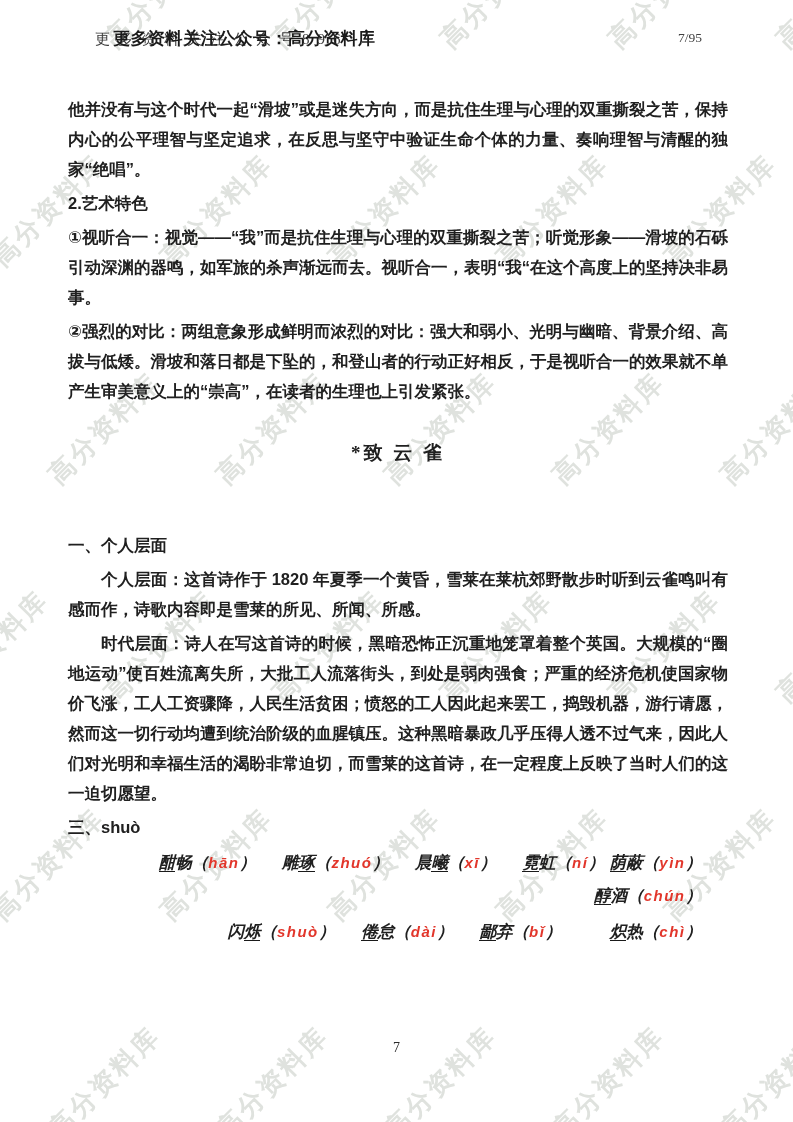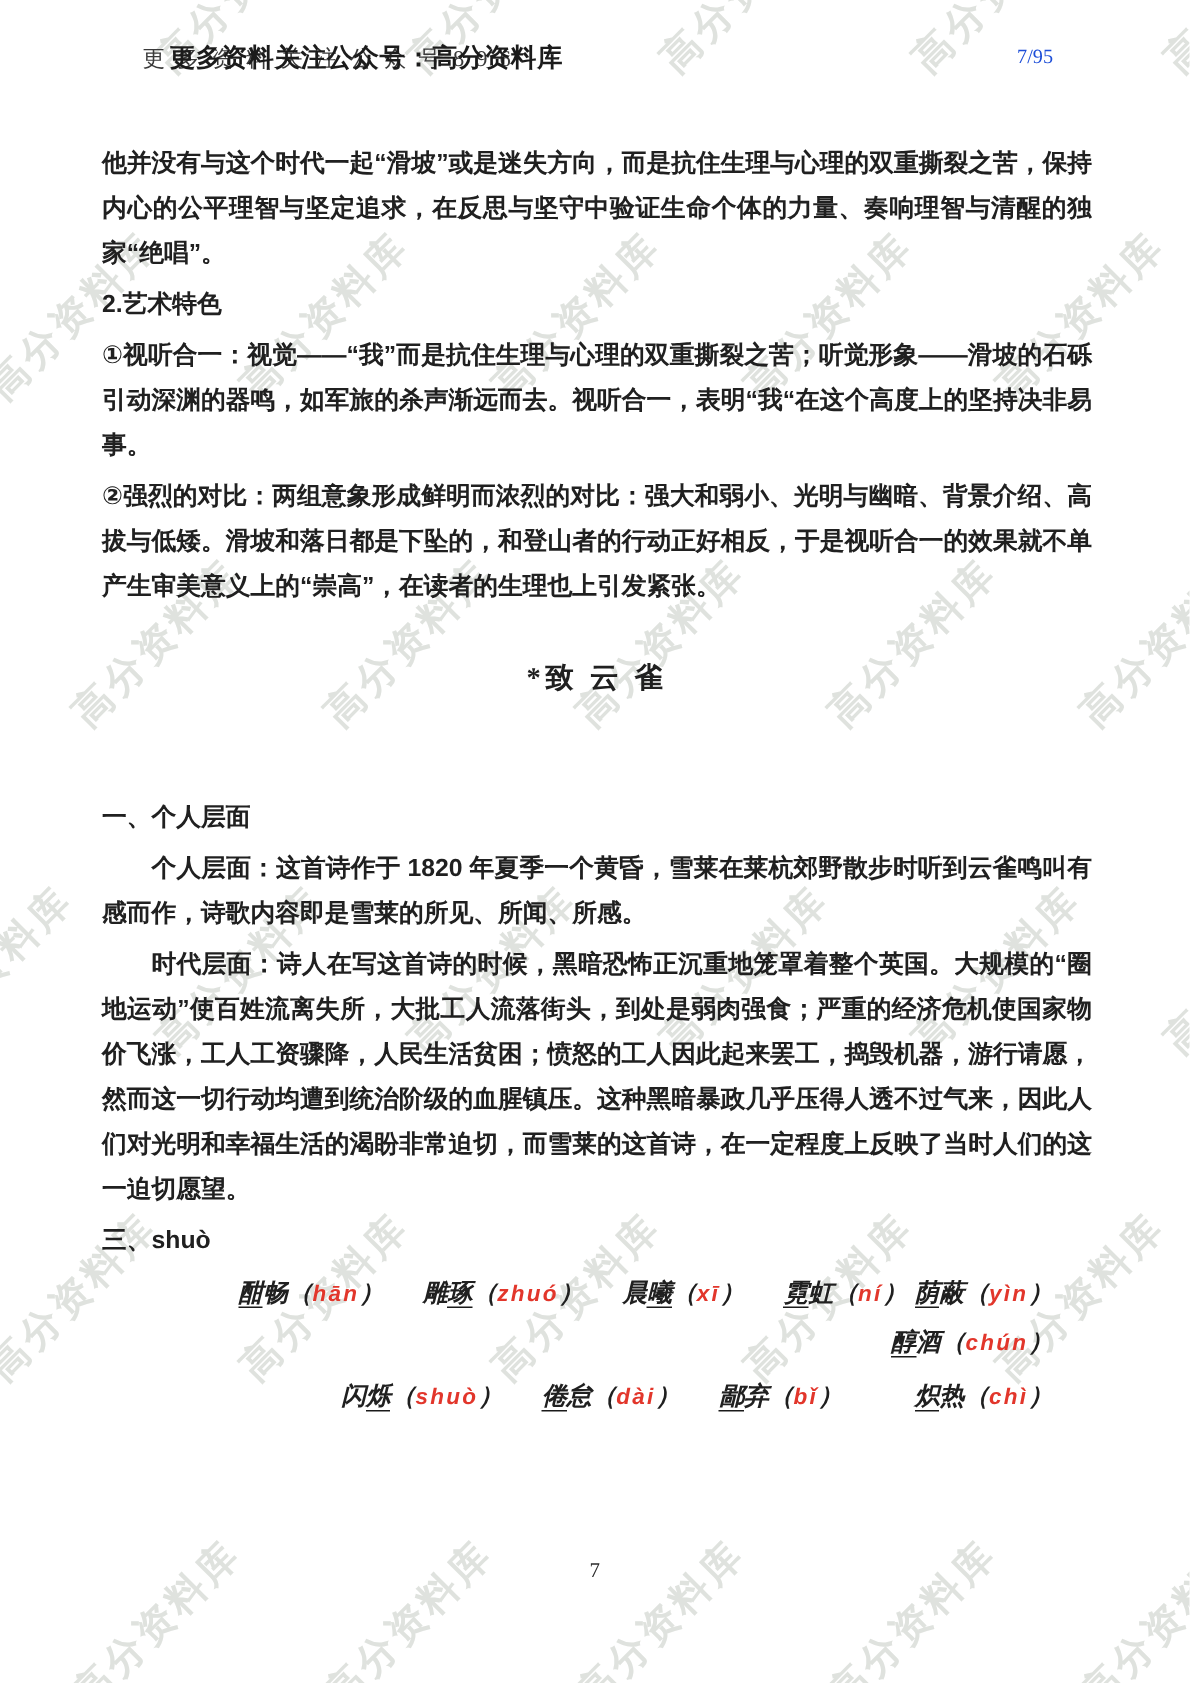--- a/index.html
+++ b/index.html
@@ -24,21 +24,21 @@
     font-family:"Liberation Serif","DejaVu Serif",serif;
     font-size:15px;letter-spacing:8px;color:#3a3a3a;white-space:nowrap;
   }
   .header-main{
     position:absolute;left:113px;top:27px;
     font-size:17px;font-weight:700;letter-spacing:0.5px;color:#1b1b1b;white-space:nowrap;
   }
   .header-page{
     position:absolute;left:678px;top:30px;
     font-family:"Liberation Serif","DejaVu Serif",serif;
-    font-size:13.5px;color:#1d4ed8;
+    font-size:13.5px;color:#404040;
   }
   
   #content{
     position:absolute;left:68px;top:94px;width:660px;z-index:1;
     font-size:16.5px;line-height:30px;font-weight:600;
     text-align:justify;word-break:break-all;
   }
   .para{margin:0 0 4px 0;}
   .para.indent{text-indent:2em;}
   .heading{margin:0 0 4px 0;}

